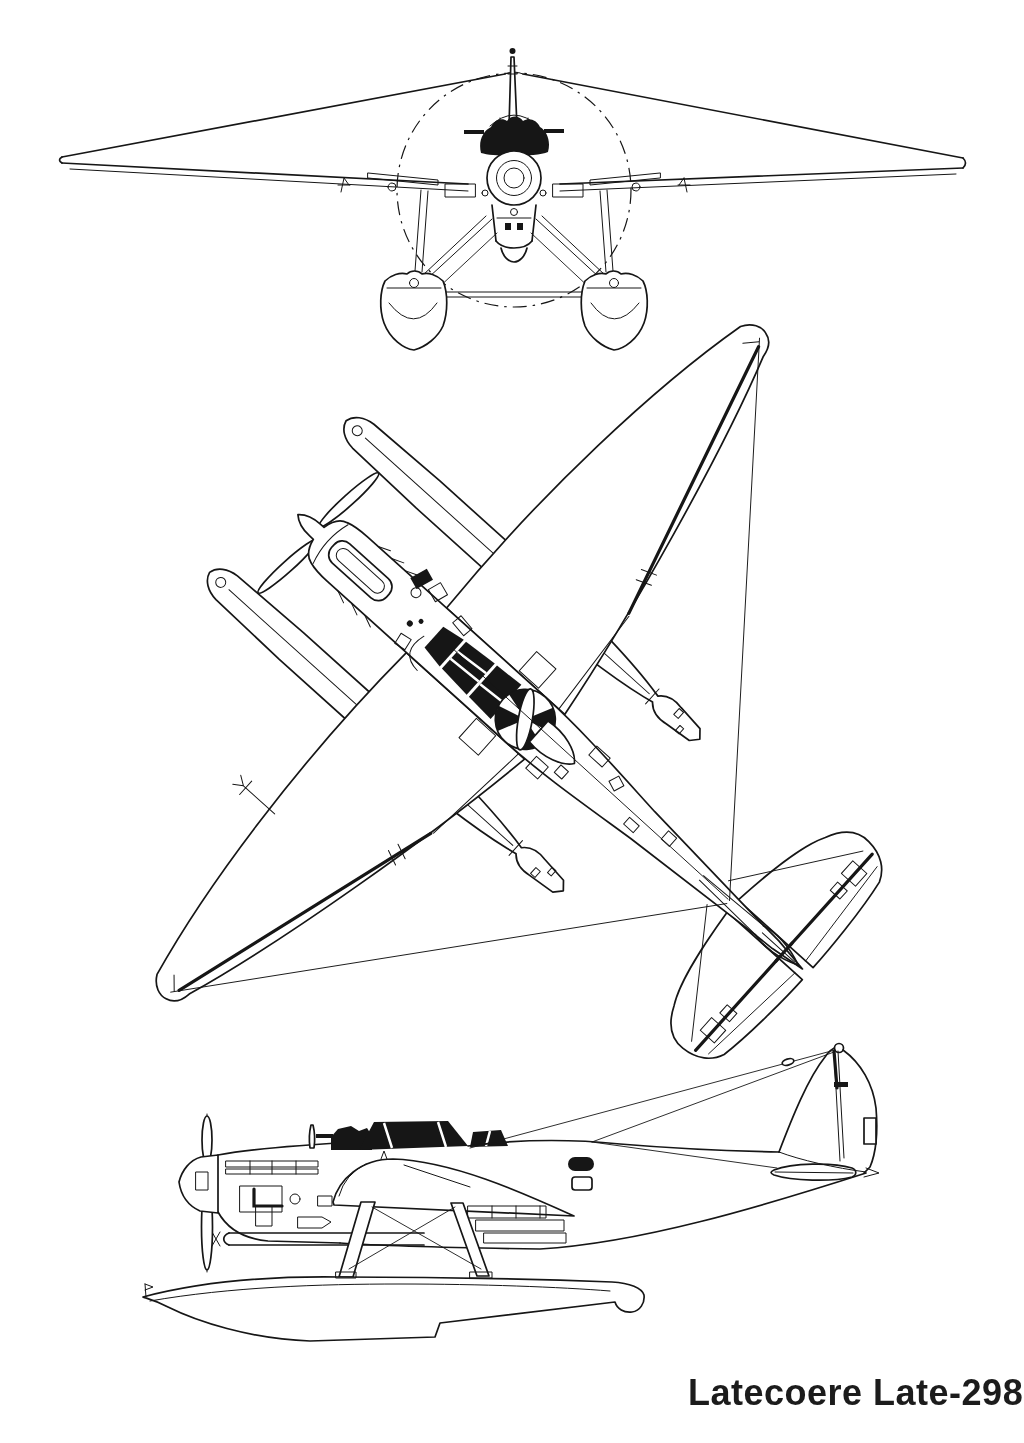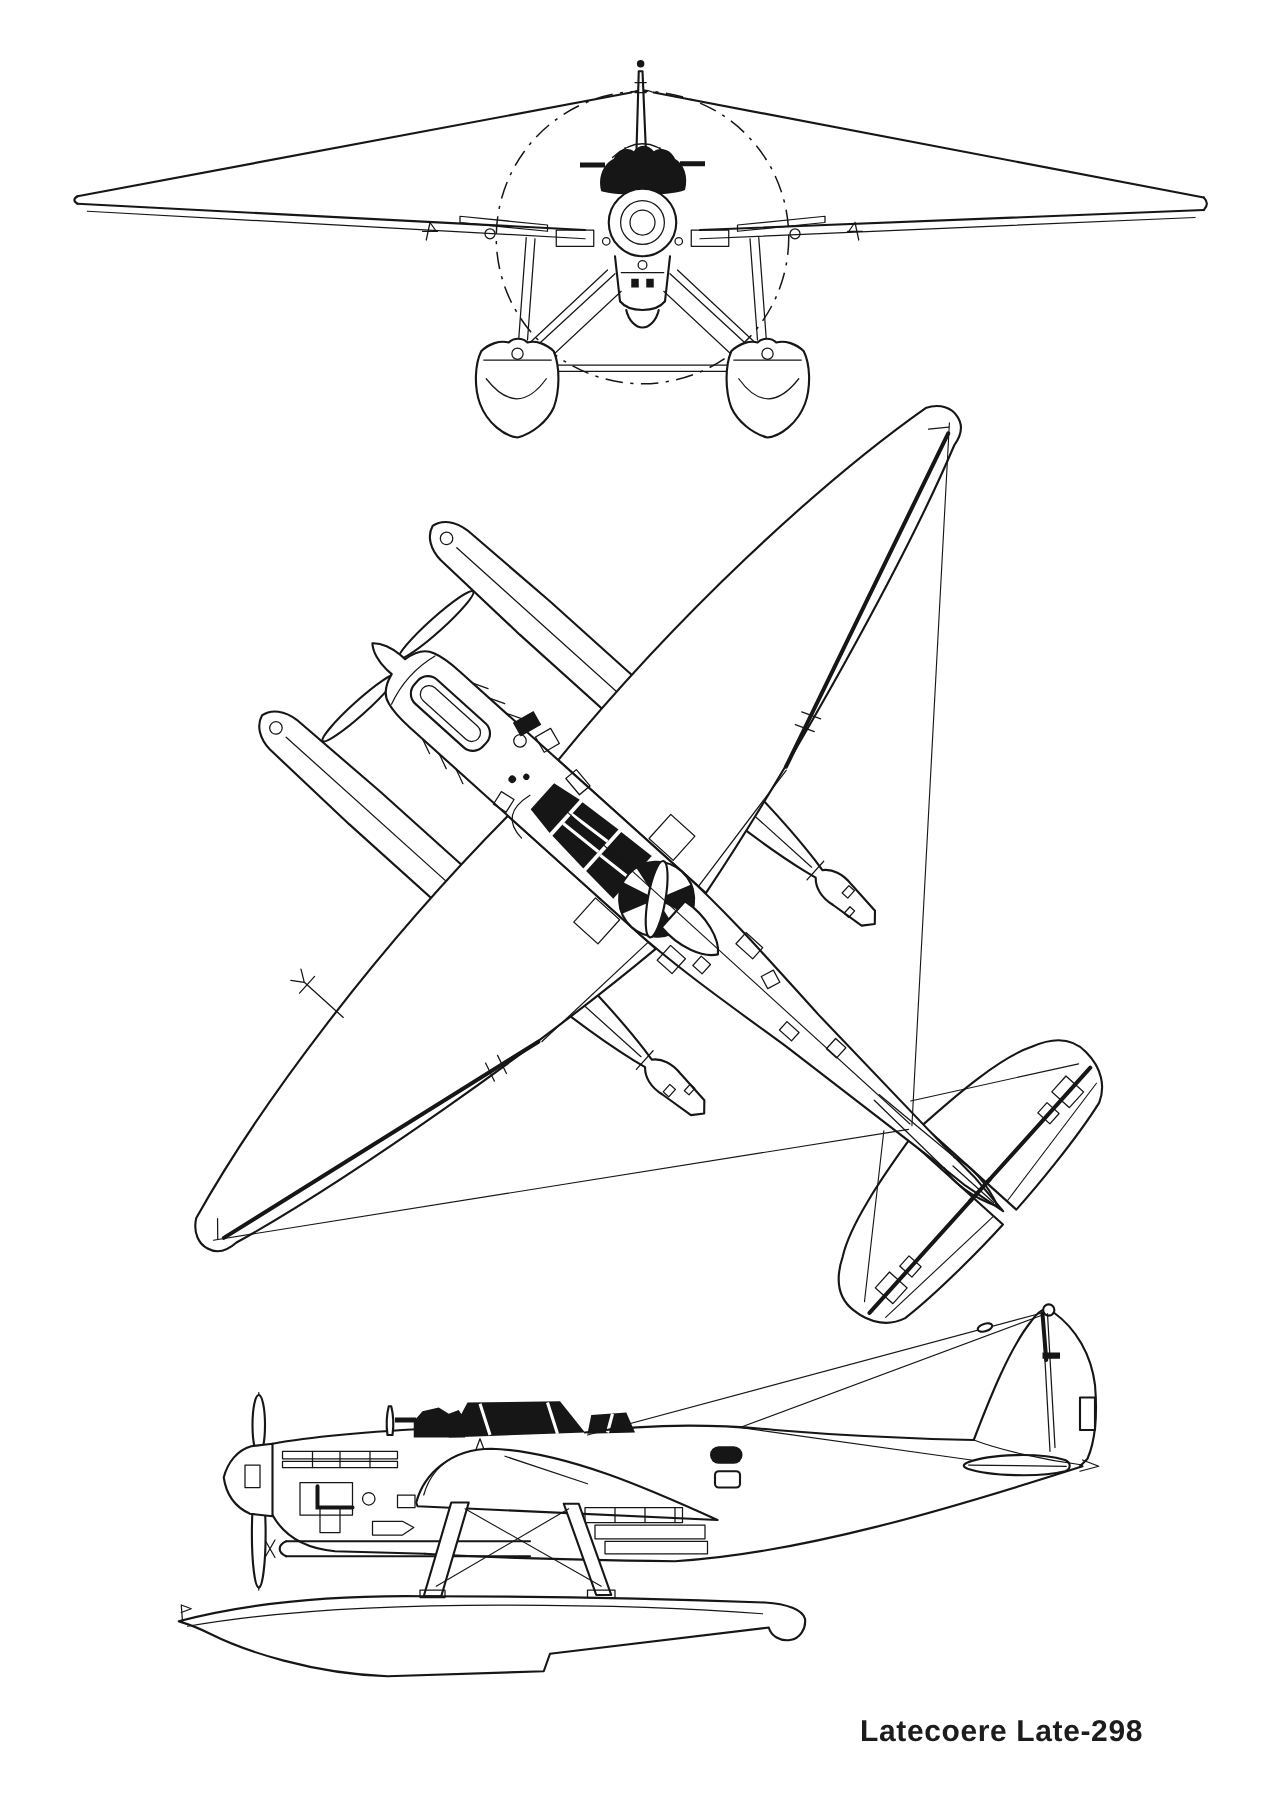--- a/index.html
+++ b/index.html
@@ -16,21 +16,21 @@
   .o{fill:none;stroke:#161616;stroke-width:1.7;stroke-linecap:round;stroke-linejoin:round;}
   .t{fill:none;stroke:#161616;stroke-width:1;stroke-linecap:round;stroke-linejoin:round;}
   .w{fill:none;stroke:#161616;stroke-width:.9;stroke-linecap:round;}
   .k{fill:none;stroke:#161616;stroke-width:3.2;stroke-linecap:round;}
   .f{fill:#161616;stroke:none;}
   .wh{fill:#ffffff;stroke:#161616;stroke-width:1.7;stroke-linejoin:round;}
   .dd{fill:none;stroke:#161616;stroke-width:1.2;stroke-dasharray:14 6 2.5 6;}
   .fr{stroke:#ffffff;stroke-width:2.5;fill:none;}
   .title{
     position:absolute;left:688px;top:1372px;width:310px;
-    font-size:24px;font-weight:bold;color:#1c1c1c;letter-spacing:.5px;
+    font-size:36px;font-weight:bold;color:#1c1c1c;letter-spacing:.5px;
     white-space:nowrap;
   }
 </style>
 </head>
 <body>
 
 <div class="sheet">
 <svg width="1024" height="1443" viewBox="0 0 1024 1443">
 
   <g>

